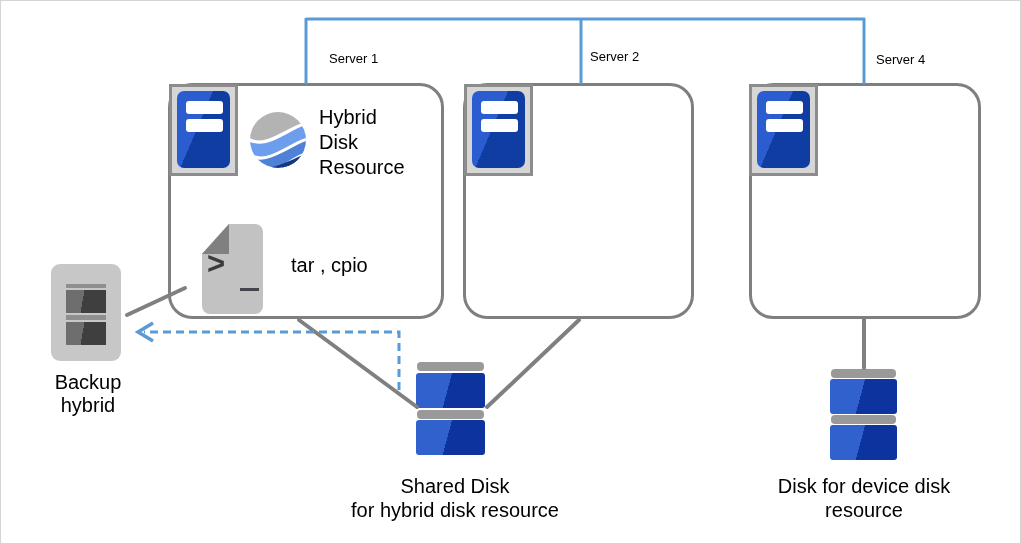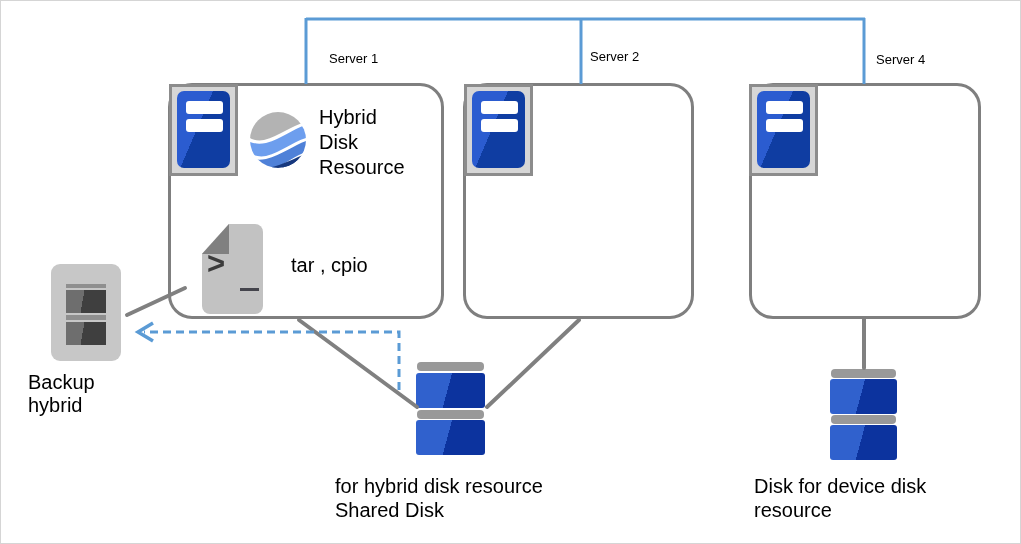--- a/index.html
+++ b/index.html
@@ -47,21 +47,21 @@
   }
   .tower .bar{
     position:absolute;
     left:9px;width:37px;height:13px;
     background:#ffffff;border-radius:3px;
   }
   .tower .bar.b1{top:10px;}
   .tower .bar.b2{top:28px;}
   
   .txt{position:absolute;font-size:20px;line-height:25px;z-index:2;}
-  .center{}
+  .center{text-align:center;}
   
   .page-icon{
     position:absolute;left:201px;top:223px;width:61px;height:90px;z-index:2;
   }
   .page-body{
     position:absolute;left:0;top:0;width:61px;height:90px;
     background:#c2c2c2;border-radius:8px;
     -webkit-clip-path:polygon(44% 0,100% 0,100% 100%,0 100%,0 33%);
     clip-path:polygon(44% 0,100% 0,100% 100%,0 100%,0 33%);
   }
@@ -167,22 +167,22 @@
     <div>hybrid</div>
   </div>
 
   <div class="disk-icon" style="left:415px;top:361px;width:69px;height:94px;">
     <div class="disk-cap" style="top:0;width:67px;"></div>
     <div class="disk-body" style="top:11px;width:69px;"></div>
     <div class="disk-cap" style="top:48px;width:67px;"></div>
     <div class="disk-body" style="top:58px;width:69px;"></div>
   </div>
   <div class="txt center" style="left:334px;top:473px;width:240px;line-height:24px;">
+    <div>Shared Disk</div>
     <div>for hybrid disk resource</div>
-    <div>Shared Disk</div>
   </div>
 
   <div class="disk-icon" style="left:829px;top:368px;width:67px;height:91px;">
     <div class="disk-cap" style="top:0;width:65px;"></div>
     <div class="disk-body" style="top:10px;width:67px;"></div>
     <div class="disk-cap" style="top:46px;width:65px;"></div>
     <div class="disk-body" style="top:56px;width:67px;"></div>
   </div>
   <div class="txt center" style="left:753px;top:473px;width:220px;line-height:24px;">
     <div>Disk for device disk</div>

